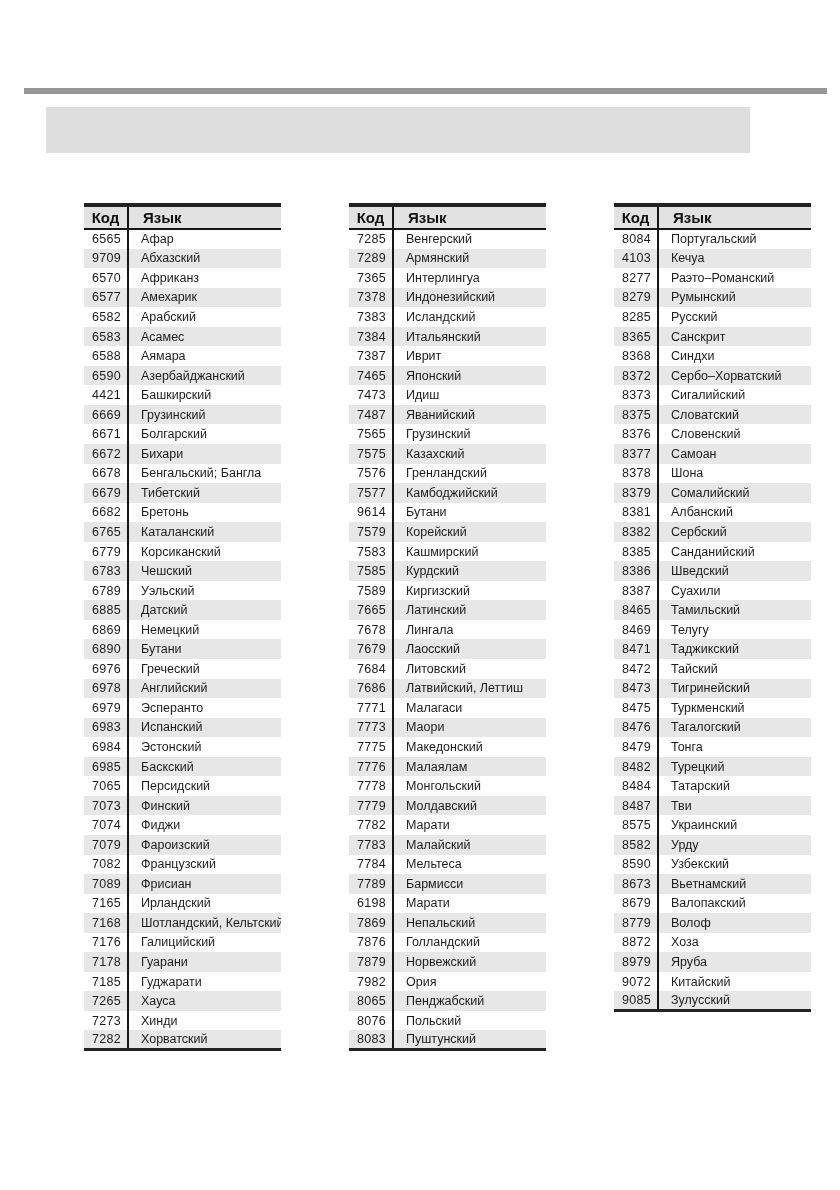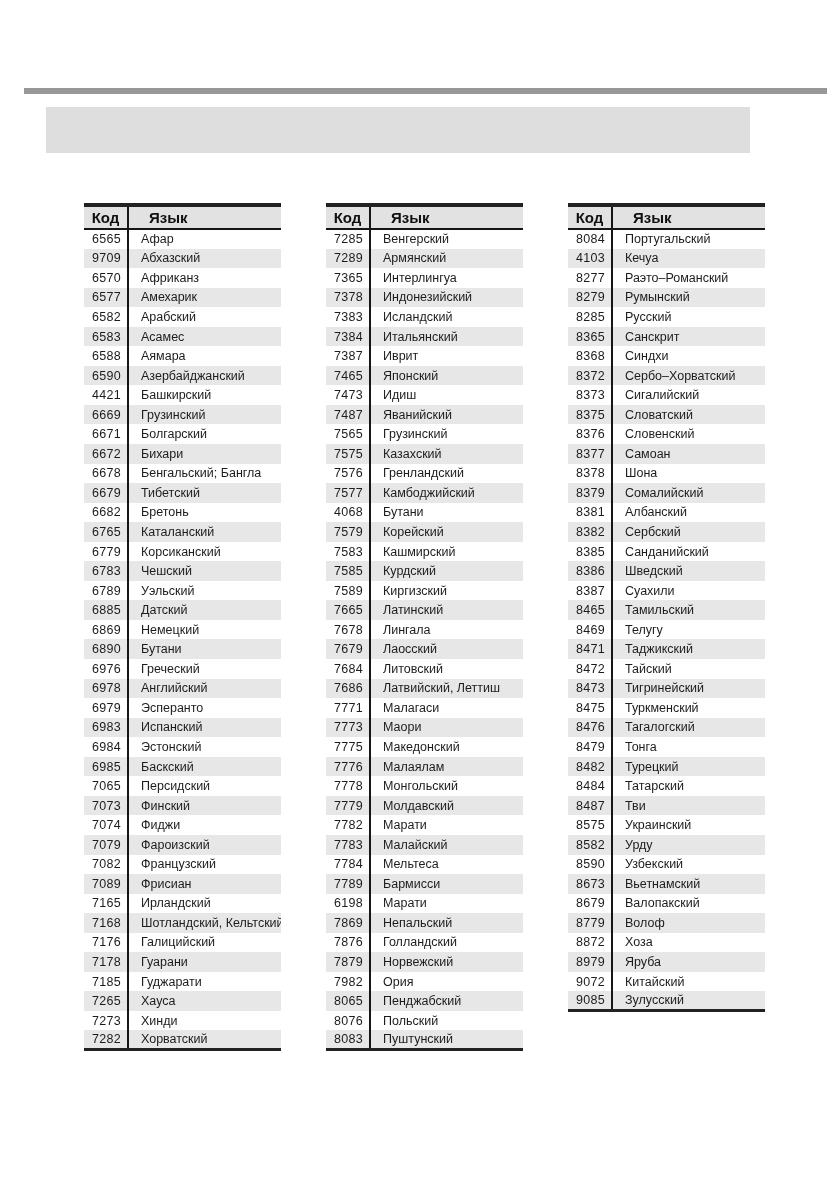--- a/index.html
+++ b/index.html
@@ -29,21 +29,21 @@
     top: 107px;
     width: 704px;
     height: 46px;
     background: #dedede;
   }
   .tables-row {
     position: absolute;
     left: 84px;
     top: 203px;
     display: flex;
-    gap: 45px;
+    gap: 68px;
     align-items: flex-start;
   }
   table.codes {
     border-collapse: collapse;
     table-layout: fixed;
     width: 197px;
     border-top: 4px solid #222222;
     border-bottom: 3px solid #222222;
   }
   table.codes col.c-code { width: 44px; }
@@ -56,21 +56,21 @@
     color: #111111;
     height: 22px;
     padding: 2px 0;
     box-sizing: border-box;
     text-align: left;
   }
   table.codes th:first-child {
     text-align: center;
     border-right: 2px solid #161616;
   }
-  table.codes th:last-child { padding-left: 20px; }
+  table.codes th:last-child { padding-left: 14px; }
   table.codes td {
     font-size: 12.5px;
     color: #1c1c1c;
     height: 19.55px;
     padding: 0;
     box-sizing: border-box;
     white-space: nowrap;
     overflow: hidden;
     vertical-align: middle;
   }
@@ -334,21 +334,21 @@
           </tr>
           <tr>
             <td>7576</td>
             <td>Гренландский</td>
           </tr>
           <tr>
             <td>7577</td>
             <td>Камбоджийский</td>
           </tr>
           <tr>
-            <td>4068</td>
+            <td>9614</td>
             <td>Бутани</td>
           </tr>
           <tr>
             <td>7579</td>
             <td>Корейский</td>
           </tr>
           <tr>
             <td>7583</td>
             <td>Кашмирский</td>
           </tr>

